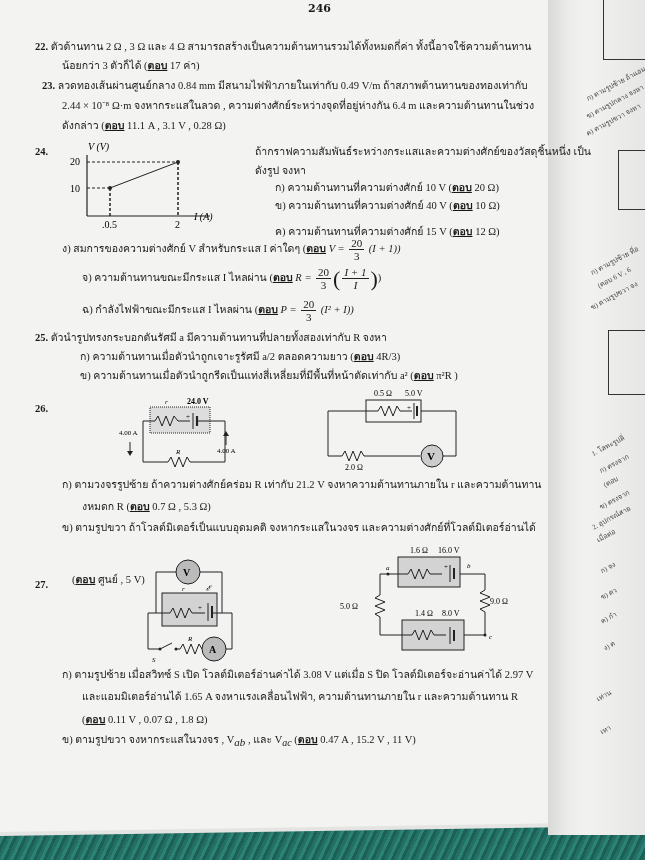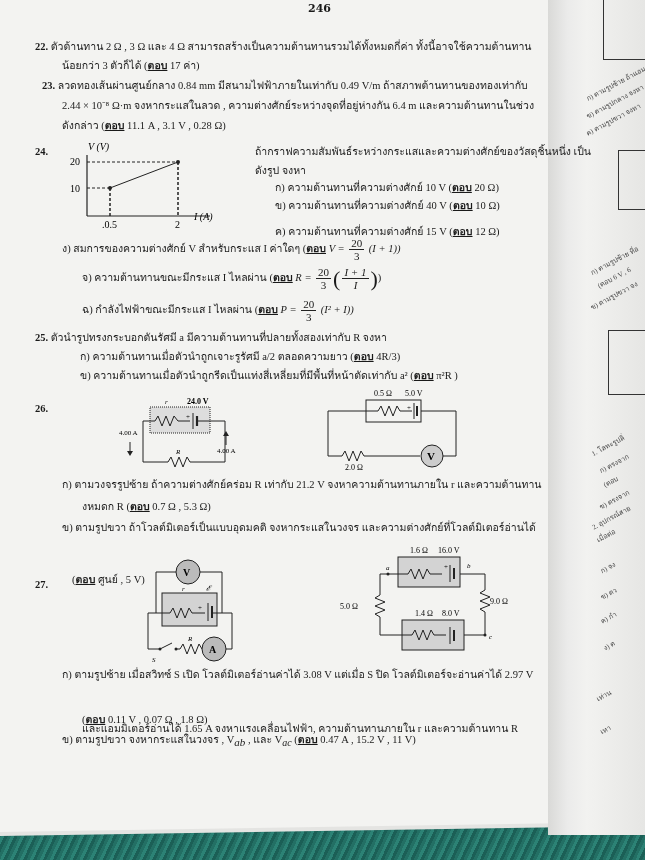--- a/index.html
+++ b/index.html
@@ -269,20 +269,20 @@
     <rect x="72" y="80" width="62" height="30" fill="#d3d3d3" stroke="#222"></rect>
     <line x1="50" y1="95" x2="72" y2="95" stroke="#222"></line>
     <polyline points="72,95 82,95 85,90 89,100 93,90 97,100 101,90 104,95 116,95" fill="none" stroke="#222"></polyline>
     <line x1="120" y1="87" x2="120" y2="104" stroke="#222"></line>
     <line x1="124" y1="90" x2="124" y2="101" stroke="#222" stroke-width="2"></line>
     <line x1="134" y1="95" x2="155" y2="95" stroke="#222"></line>
     <circle cx="155" cy="95" r="1.5" fill="#222"></circle>
     <text x="159" y="99" font-size="7" font-style="italic">c</text>
   </svg>
   <div class="line" style="left:62px;top:668px;">ก) ตามรูปซ้าย เมื่อสวิทซ์ S เปิด โวลต์มิเตอร์อ่านค่าได้  3.08 V  แต่เมื่อ  S  ปิด โวลต์มิเตอร์จะอ่านค่าได้  2.97 V</div>
-  <div class="line" style="left:82px;top:690px;margin-top:32px;">และแอมมิเตอร์อ่านได้ 1.65 A  จงหาแรงเคลื่อนไฟฟ้า, ความต้านทานภายใน r  และความต้านทาน R</div>
+  <div class="line" style="left:82px;top:690px;">และแอมมิเตอร์อ่านได้ 1.65 A  จงหาแรงเคลื่อนไฟฟ้า, ความต้านทานภายใน r  และความต้านทาน R</div>
   <div class="line" style="left:82px;top:713px;">
     <span>(</span><span class="ans-label">ตอบ</span><span> 0.11 V , 0.07 Ω , 1.8 Ω)</span>
   </div>
   <div class="line" style="left:62px;top:733px;">
     <span>ข) ตามรูปขวา จงหากระแสในวงจร , V</span><sub class="it" style="font-size:11px;font-family:Liberation Serif, serif;">ab</sub><span> , และ V</span><sub class="it" style="font-size:10px;">ac</sub><span>  (</span><span class="ans-label">ตอบ</span><span> 0.47 A , 15.2 V , 11 V)</span>
   </div>
 </div>
 
 </body></html>

